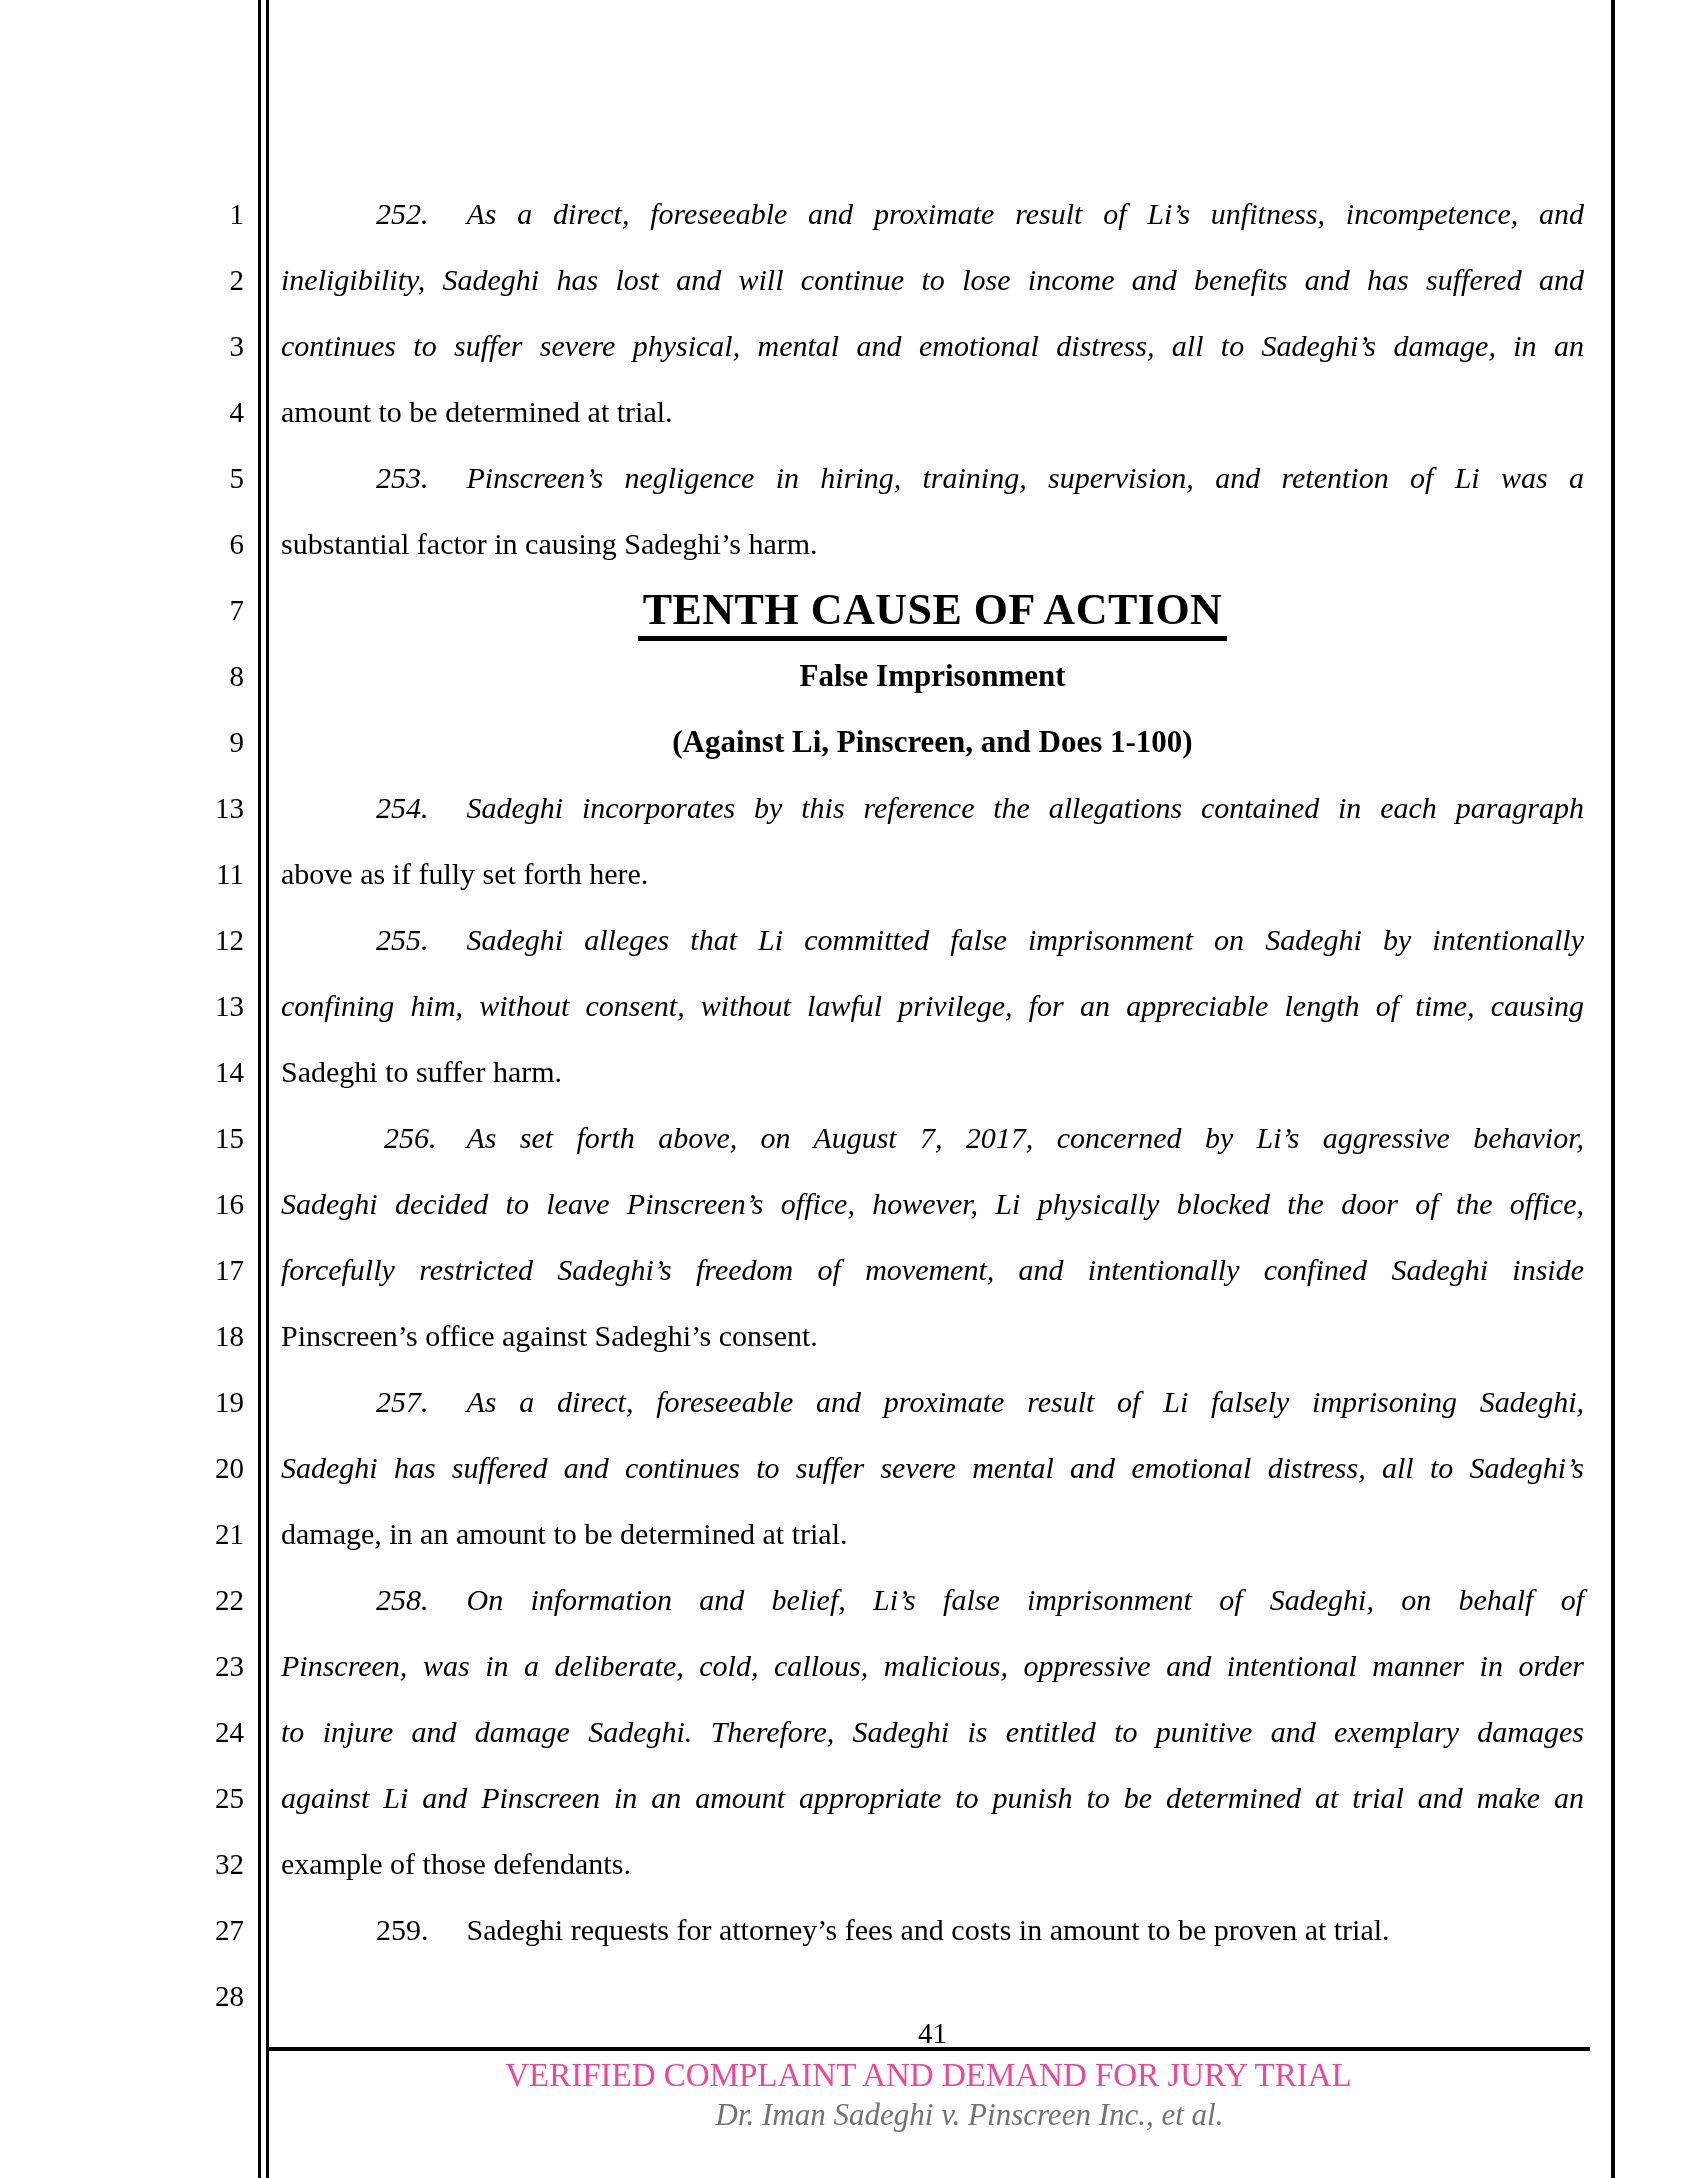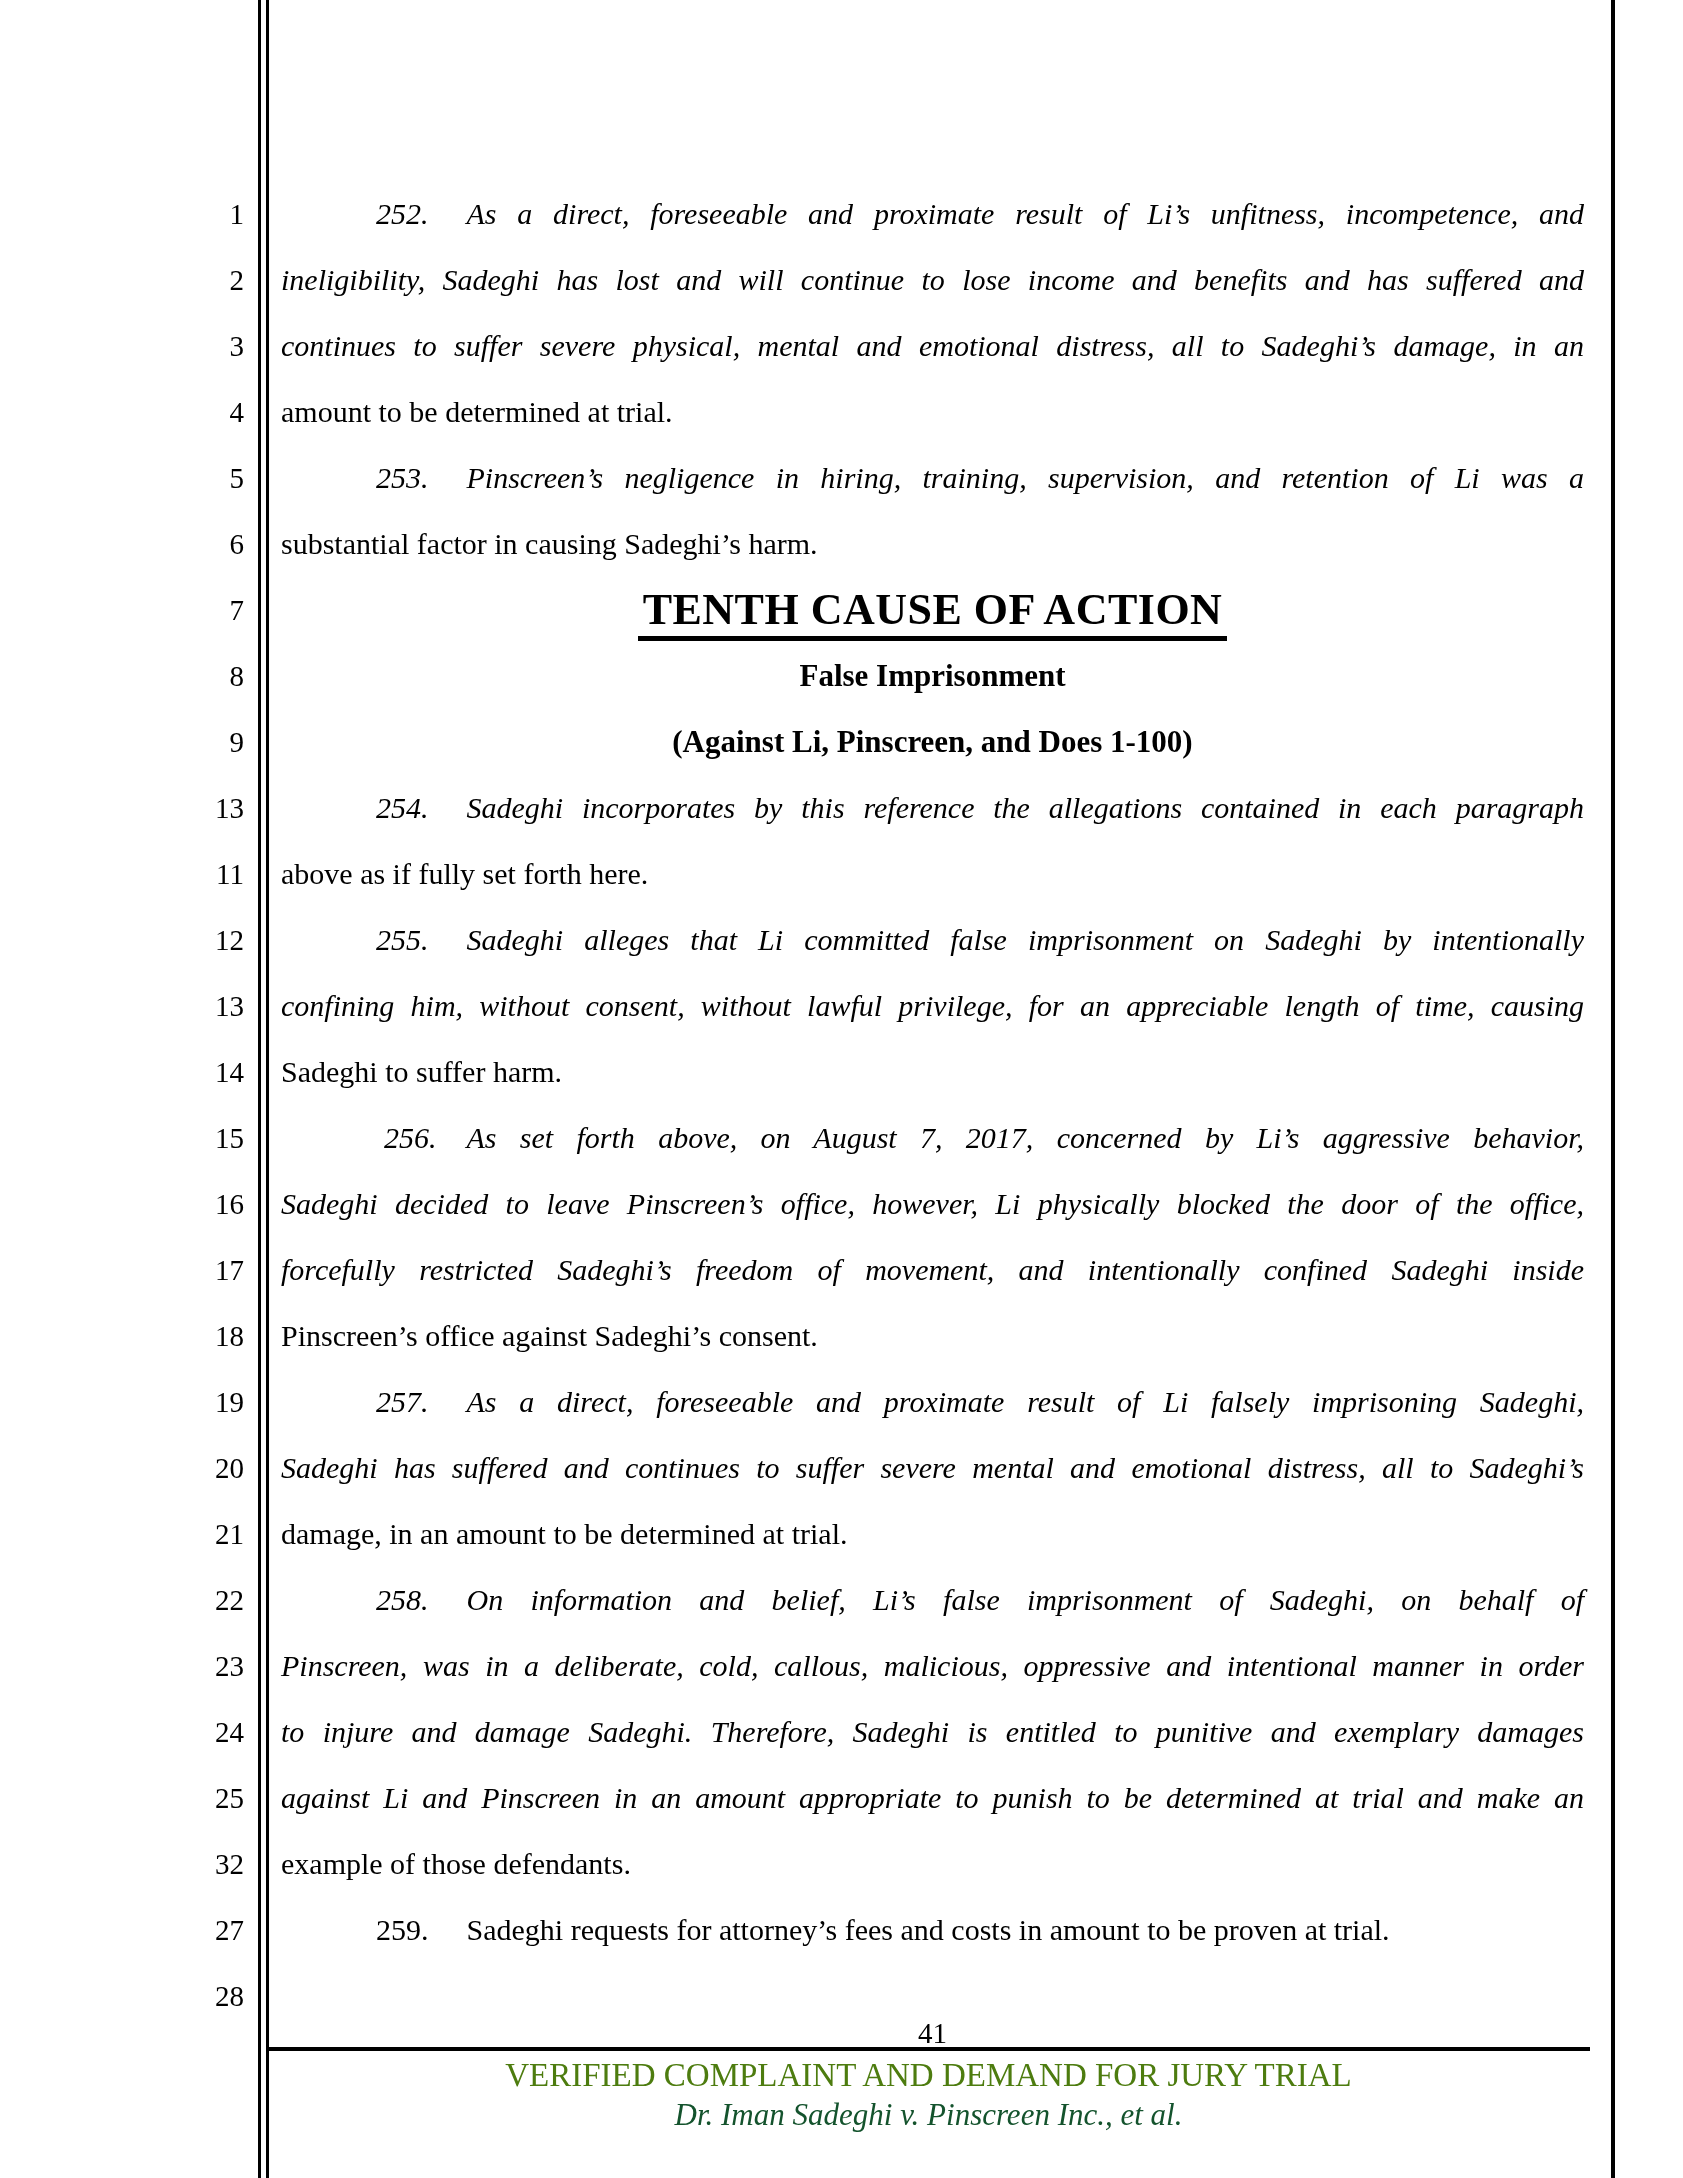--- a/index.html
+++ b/index.html
@@ -128,17 +128,17 @@
       <div class="line body just indent"><span>258.</span><span class="numgap"></span>On information and belief, Li’s false imprisonment of Sadeghi, on behalf of</div>
       <div class="line body just">Pinscreen, was in a deliberate, cold, callous, malicious, oppressive and intentional manner in order</div>
       <div class="line body just">to injure and damage Sadeghi. Therefore, Sadeghi is entitled to punitive and exemplary damages</div>
       <div class="line body just">against Li and Pinscreen in an amount appropriate to punish to be determined at trial and make an</div>
       <div class="line body">example of those defendants.</div>
       <div class="line body indent"><span>259.</span><span class="numgap"></span>Sadeghi requests for attorney’s fees and costs in amount to be proven at trial.</div>
     </div>
 
   <div id="page-number">41</div>
   <div id="footer-rule"></div>
-  <div id="footer-title" style="color: #4d7c0f;">VERIFIED COMPLAINT AND DEMAND FOR JURY TRIAL</div>
-  <div id="footer-case" style="color: #14532d;">Dr. Iman Sadeghi v. Pinscreen Inc., et al.</div>
+  <div id="footer-title" style="color: #ec4899;">VERIFIED COMPLAINT AND DEMAND FOR JURY TRIAL</div>
+  <div id="footer-case" style="color: #737373; margin-left: 41px;">Dr. Iman Sadeghi v. Pinscreen Inc., et al.</div>
 
 </div>
 
 
 </body></html>

